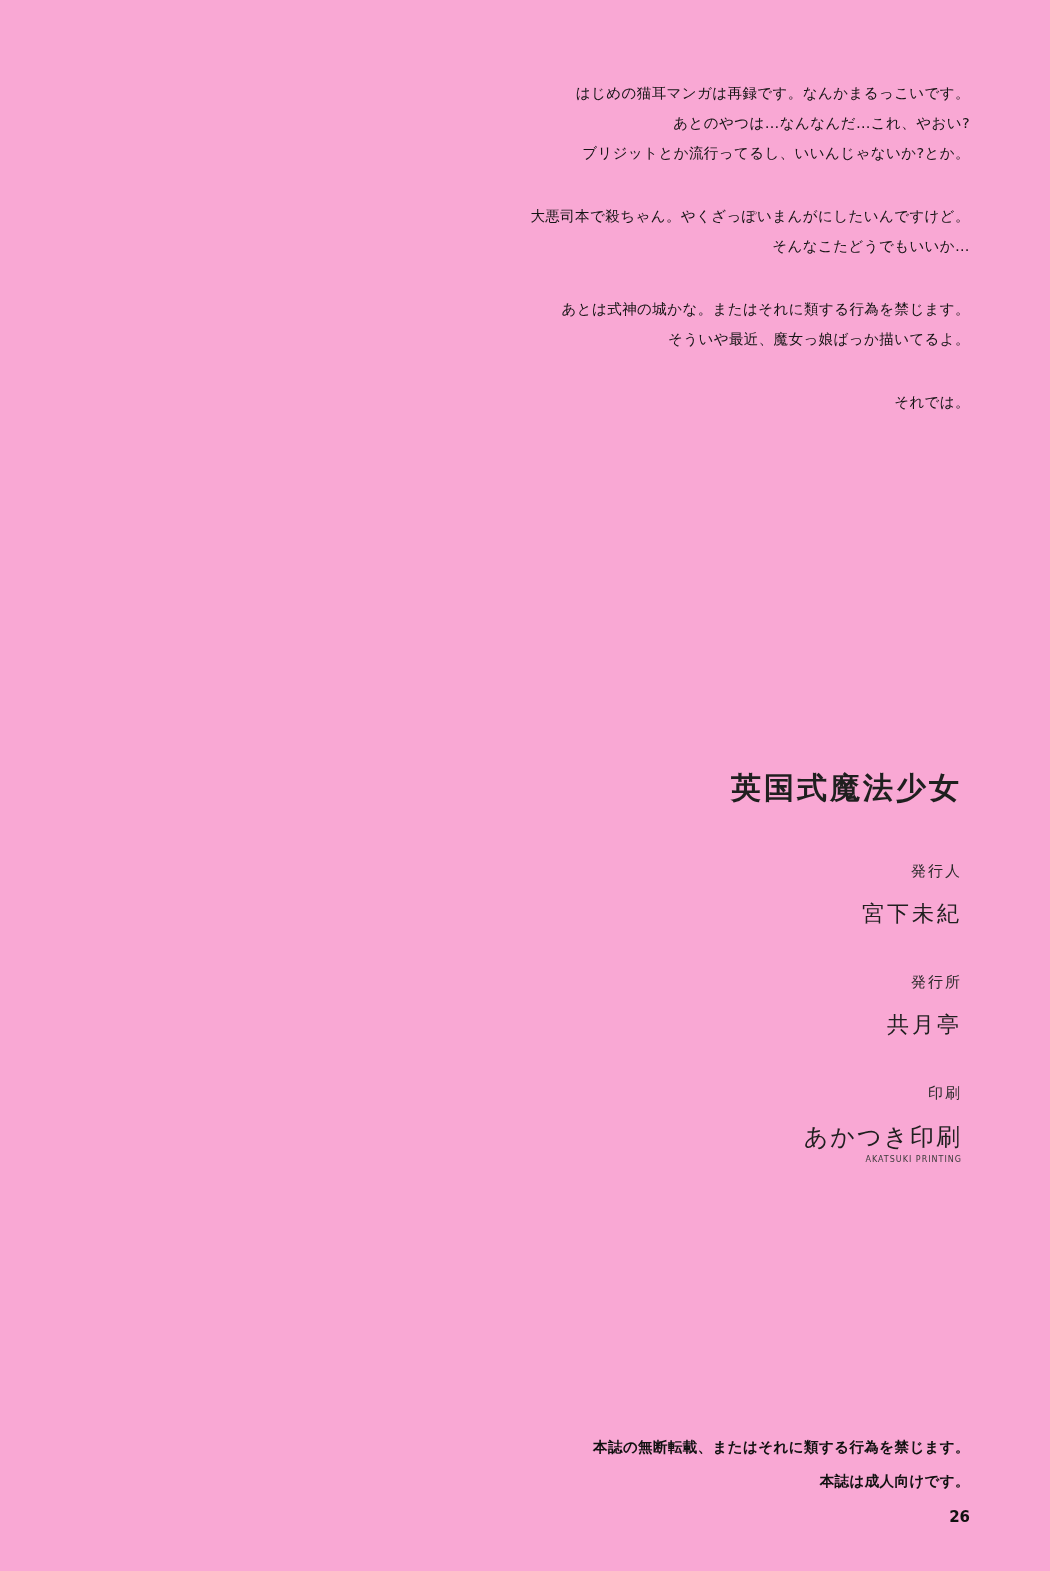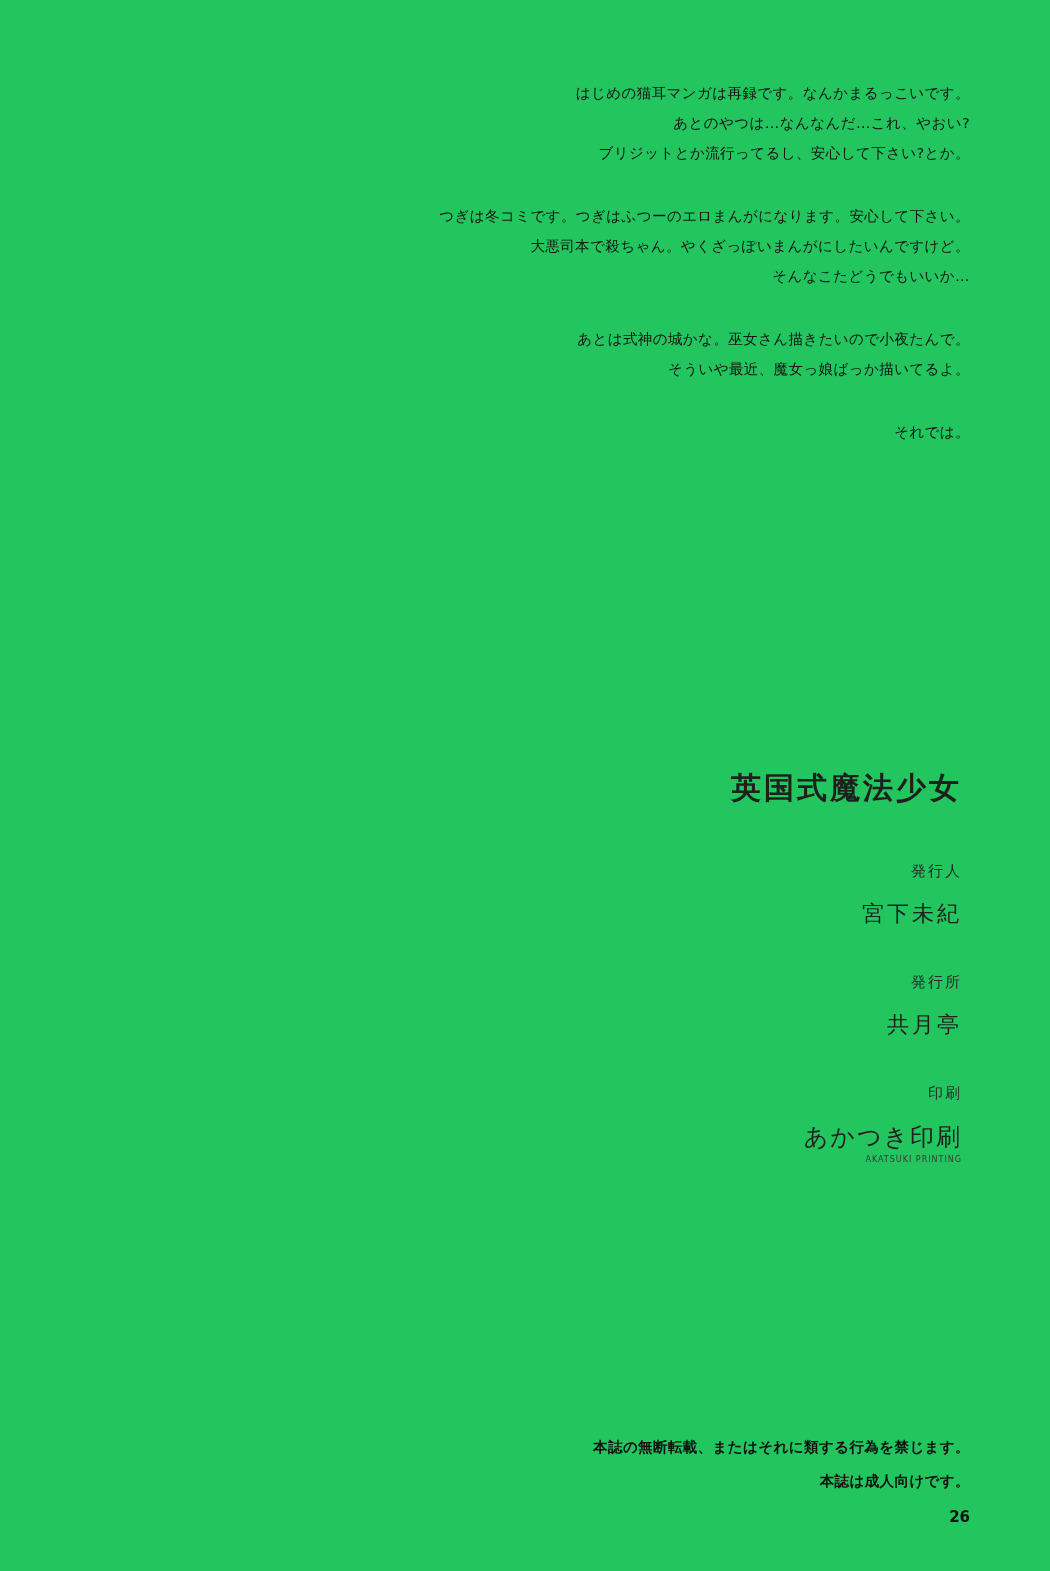--- a/index.html
+++ b/index.html
@@ -11,21 +11,21 @@
     width: 1050px;
     height: 1571px;
     position: relative;
     font-family: "Liberation Serif", serif;
     color: #1a1a1a;
     overflow: hidden;
   }
   .page {
     position: absolute;
     inset: 0;
-    background: #22c55e;
+    background: #f9a8d4;
   }
 
   
   .afterword {
     position: absolute;
     left: 430px;
     top: 78px;
     width: 540px;
     text-align: right;
   }
@@ -130,31 +130,30 @@
 </head>
 <body>
 
 <div class="page">
 
   <div class="afterword">
 
     <div class="para">
       <div class="line">はじめの猫耳マンガは再録です。なんかまるっこいです。</div>
       <div class="line">あとのやつは…なんなんだ…これ、やおい?</div>
-      <div class="line">ブリジットとか流行ってるし、安心して下さい?とか。</div>
+      <div class="line">ブリジットとか流行ってるし、いいんじゃないか?とか。</div>
     </div>
 
     <div class="para">
-      <div class="line">つぎは冬コミです。つぎはふつーのエロまんがになります。安心して下さい。</div>
       <div class="line">大悪司本で殺ちゃん。やくざっぽいまんがにしたいんですけど。</div>
       <div class="line">そんなこたどうでもいいか…</div>
     </div>
 
     <div class="para">
-      <div class="line">あとは式神の城かな。巫女さん描きたいので小夜たんで。</div>
+      <div class="line">あとは式神の城かな。またはそれに類する行為を禁じます。</div>
       <div class="line">そういや最近、魔女っ娘ばっか描いてるよ。</div>
     </div>
 
     <div class="para">
       <div class="line">それでは。</div>
     </div>
 
   </div>
 
   <div class="colophon">

